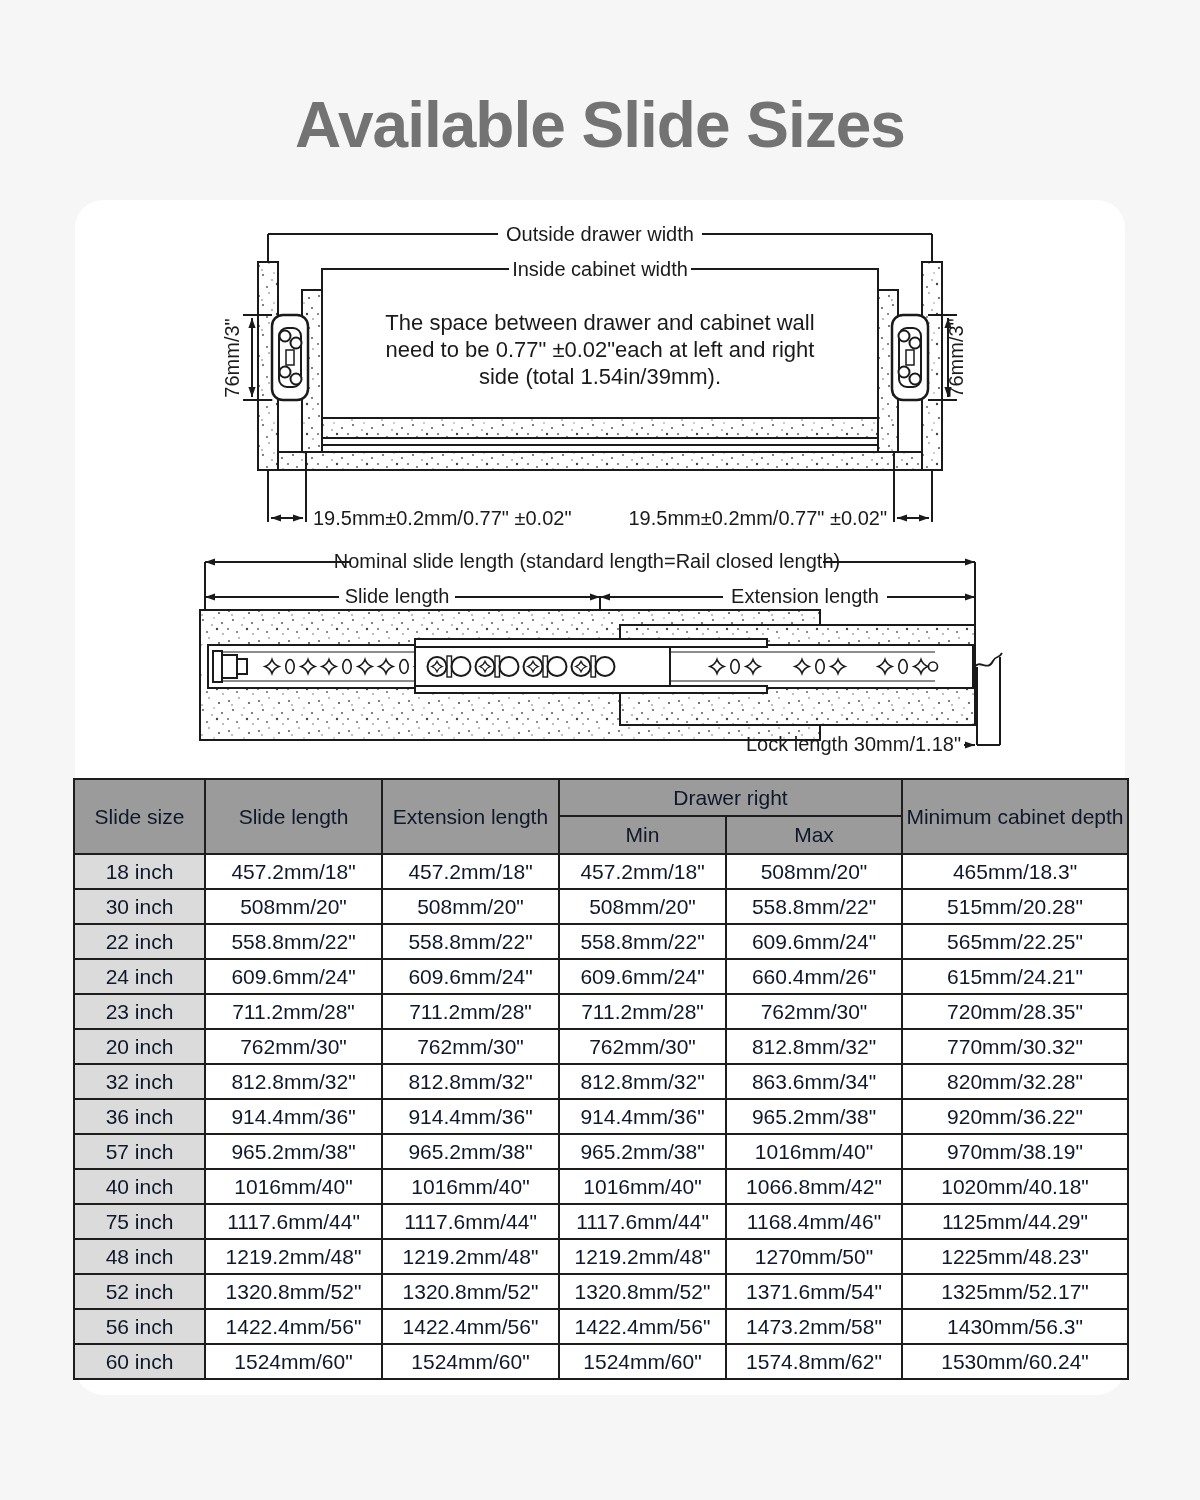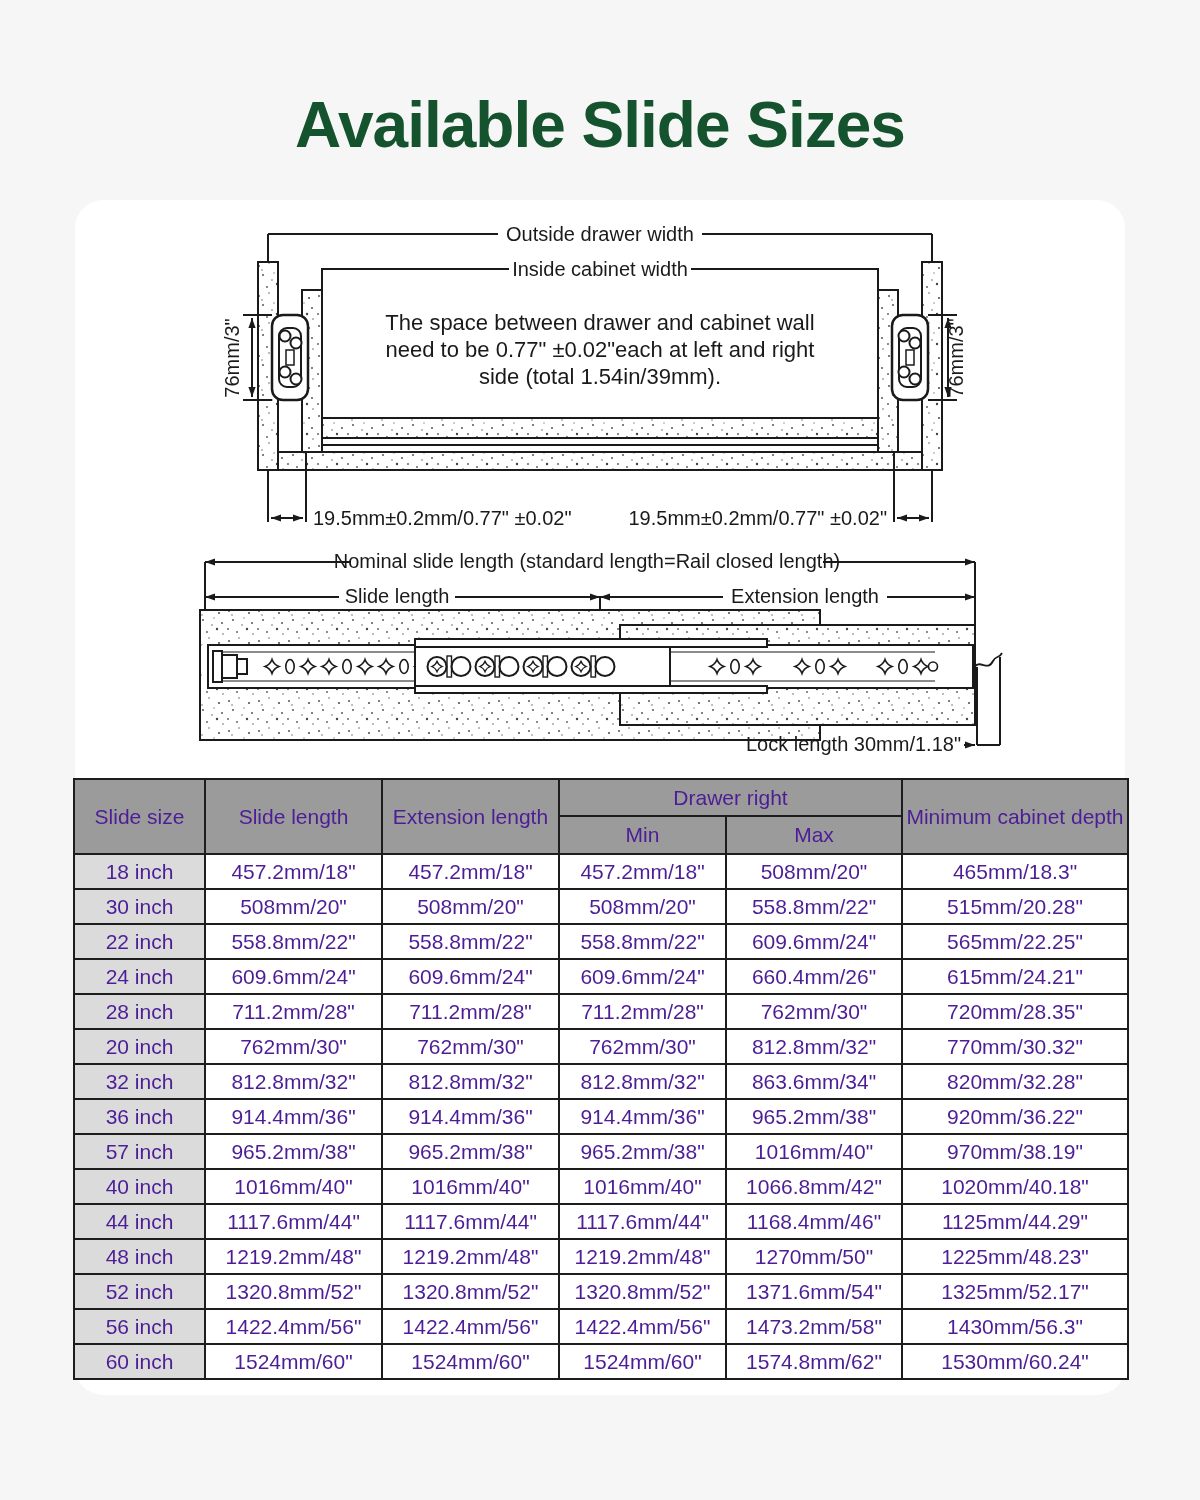--- a/index.html
+++ b/index.html
@@ -5,34 +5,34 @@
   html,body{margin:0;padding:0;}
   body{
     width:1200px;height:1500px;position:relative;
     background:#f6f6f6;
     font-family:"Liberation Sans", sans-serif;
     color:#111;
   }
   .abs{position:absolute;}
   .title{
     left:0;top:88px;width:1200px;text-align:center;
-    font-size:64px;font-weight:bold;color:#14532d;letter-spacing:-1px;
+    font-size:64px;font-weight:bold;color:#737373;letter-spacing:-1px;
   }
   .card{
     left:75px;top:200px;width:1050px;height:1195px;
     background:#ffffff;border-radius:28px;
   }
   svg text{fill:#1a1a1a;stroke:none;font-family:"Liberation Sans", sans-serif;}
   .dlabel{font-size:20px;}
   .note{font-size:22px;}
   
   .tablewrap{left:73px;top:778px;width:1054px;}
   table{
     border-collapse:collapse;table-layout:fixed;width:1054px;
-    font-size:21px;color:#4c1d95;
+    font-size:21px;color:#0f172a;
   }
   th,td{
     border:2px solid #1d1d1d;text-align:center;vertical-align:middle;
     padding:0;font-weight:normal;overflow:hidden;white-space:nowrap;
   }
   thead th{background:#9b9b9b;}
   thead tr.h1{height:37px;}
   thead tr.h2{height:38px;}
   tbody tr{height:35px;background:#ffffff;}
   td.rowhead{background:#dbdbdb;}
@@ -283,21 +283,21 @@
         </tr>
         <tr>
           <td class="rowhead">24 inch</td>
           <td>609.6mm/24"</td>
           <td>609.6mm/24"</td>
           <td>609.6mm/24"</td>
           <td>660.4mm/26"</td>
           <td>615mm/24.21"</td>
         </tr>
         <tr>
-          <td class="rowhead">28 inch</td>
+          <td class="rowhead">23 inch</td>
           <td>711.2mm/28"</td>
           <td>711.2mm/28"</td>
           <td>711.2mm/28"</td>
           <td>762mm/30"</td>
           <td>720mm/28.35"</td>
         </tr>
         <tr>
           <td class="rowhead">20 inch</td>
           <td>762mm/30"</td>
           <td>762mm/30"</td>
@@ -331,21 +331,21 @@
         </tr>
         <tr>
           <td class="rowhead">40 inch</td>
           <td>1016mm/40"</td>
           <td>1016mm/40"</td>
           <td>1016mm/40"</td>
           <td>1066.8mm/42"</td>
           <td>1020mm/40.18"</td>
         </tr>
         <tr>
-          <td class="rowhead">44 inch</td>
+          <td class="rowhead">75 inch</td>
           <td>1117.6mm/44"</td>
           <td>1117.6mm/44"</td>
           <td>1117.6mm/44"</td>
           <td>1168.4mm/46"</td>
           <td>1125mm/44.29"</td>
         </tr>
         <tr>
           <td class="rowhead">48 inch</td>
           <td>1219.2mm/48"</td>
           <td>1219.2mm/48"</td>

